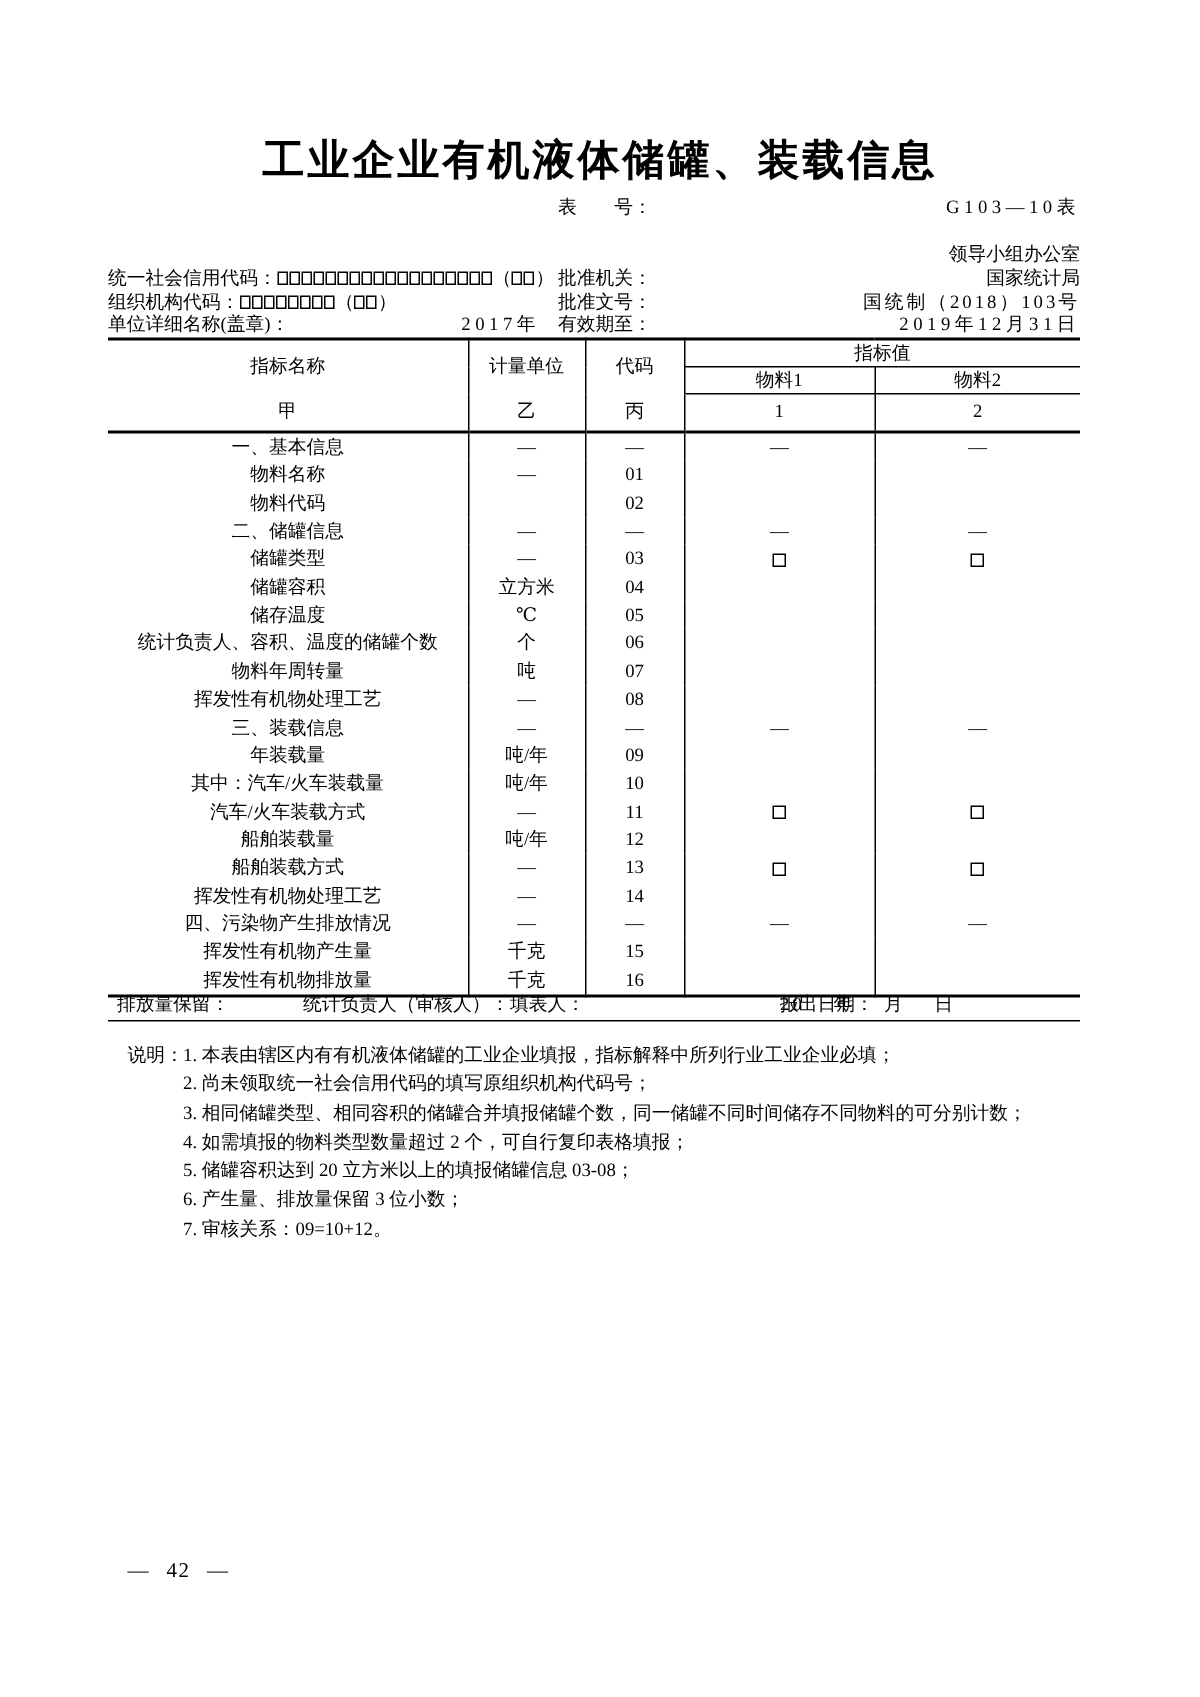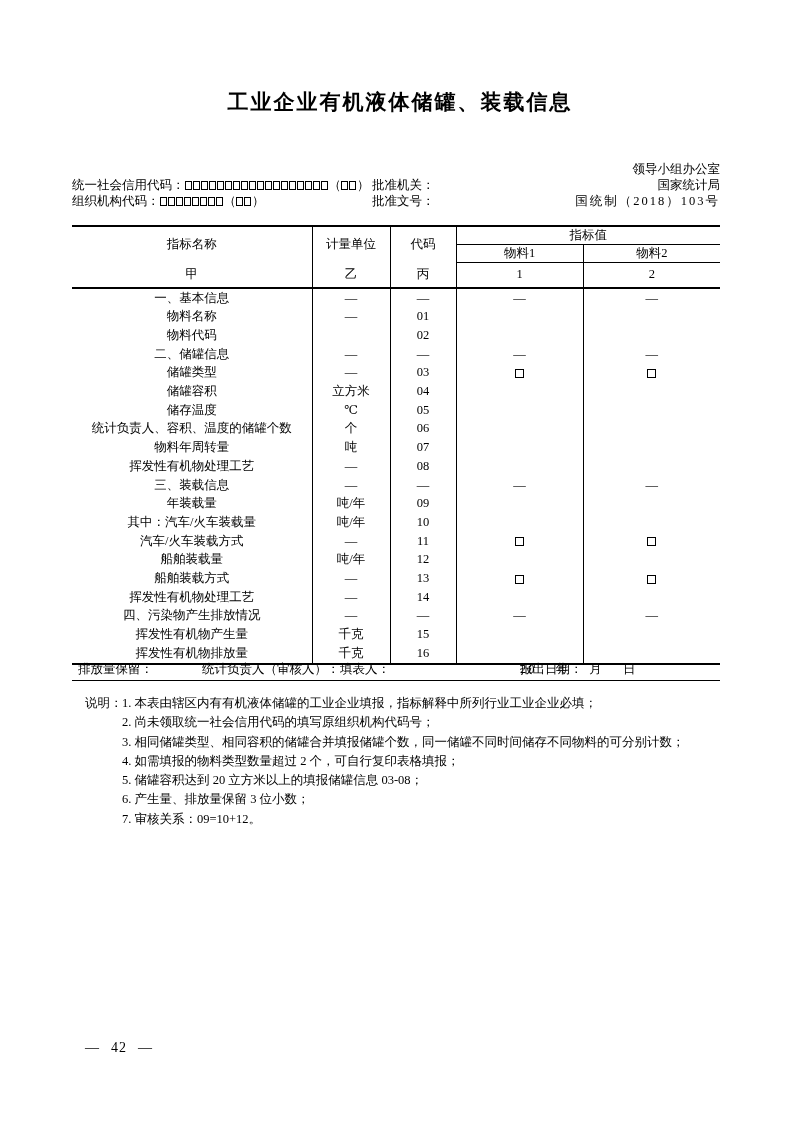--- a/index.html
+++ b/index.html
@@ -4,21 +4,21 @@
 <style>
   * { margin:0; padding:0; box-sizing:border-box; }
   html,body { background:#fff; }
   .page {
     position:relative; width:800px; height:1131px; background:#ffffff;
     font-family:"Liberation Serif","DejaVu Serif",serif; color:#000;
     overflow:hidden;
   }
   .title {
     position:absolute; top:88px; left:0; width:100%;
-    text-align:center; font-size:21px; font-weight:bold; letter-spacing:2px;
+    text-align:center; font-size:28px; font-weight:bold; letter-spacing:2px;
   }
   
   .meta { position:absolute; top:131px; left:72px; width:648px; font-size:12.5px; }
   .meta-row { display:flex; height:15.7px; line-height:15.7px; white-space:nowrap; }
   .meta-left  { width:300px; display:flex; justify-content:flex-start; align-items:center; }
   .meta-left.spread { width:300px; }
   .meta-left .year { margin-left:auto; margin-right:12px; letter-spacing:3px; }
   .meta-right { flex:1; display:flex; justify-content:space-between; align-items:center; }
   .meta-right .val { text-align:right; }
   .sp3 { letter-spacing:3px; }
@@ -85,20 +85,24 @@
 <body>
 
 <div class="page">
 
   <div class="title">工业企业有机液体储罐、装载信息</div>
 
   <div class="meta">
 
     <div class="meta-row">
       <div class="meta-left"></div>
+      <div class="meta-right">
+        <span>表　　号：</span>
+        <span class="val sp3">G103—10表</span>
+      </div>
     </div>
 
     <div class="meta-row">
       <div class="meta-left"></div>
     </div>
 
     <div class="meta-row">
       <div class="meta-left"></div>
       <div class="meta-right">
         <span></span>
@@ -123,20 +127,30 @@
         <span>组织机构代码：</span>
           <span><span class="box"></span><span class="box"></span><span class="box"></span><span class="box"></span><span class="box"></span><span class="box"></span><span class="box"></span><span class="box"></span></span>
           <span class="paren"><span>（</span><span><span class="box"></span><span class="box"></span></span><span>）</span></span>
       </div>
       <div class="meta-right">
         <span>批准文号：</span>
         <span class="val sp2">国统制（2018）103号</span>
       </div>
     </div>
 
+    <div class="meta-row">
+      <div class="meta-left spread">
+        <span>单位详细名称(盖章)：</span>
+        <span class="year">2017年</span>
+      </div>
+      <div class="meta-right">
+        <span>有效期至：</span>
+        <span class="val sp3">2019年12月31日</span>
+      </div>
+    </div>
   </div>
 
   <table class="form">
     <colgroup>
         <col class="c1">
         <col class="c2">
         <col class="c3">
         <col class="c4">
         <col class="c5">
       </colgroup>

